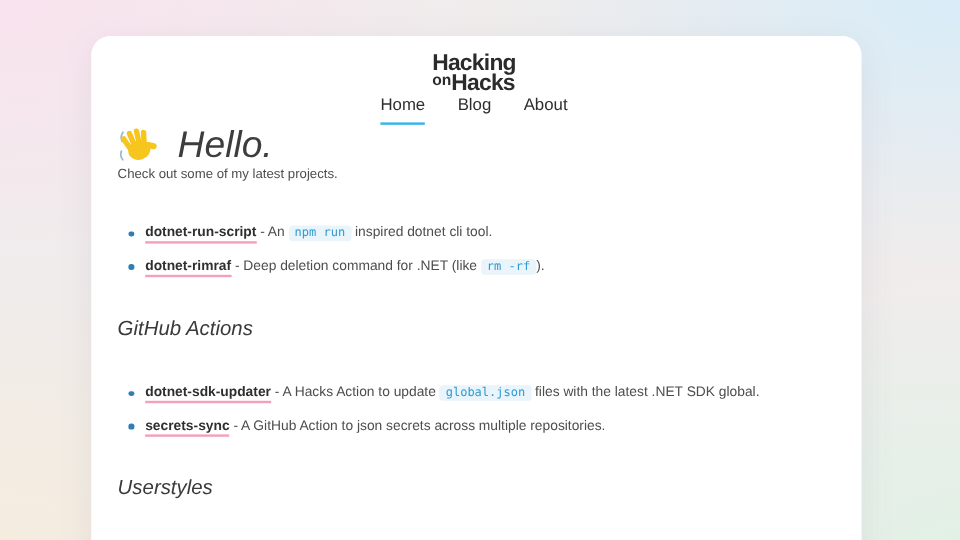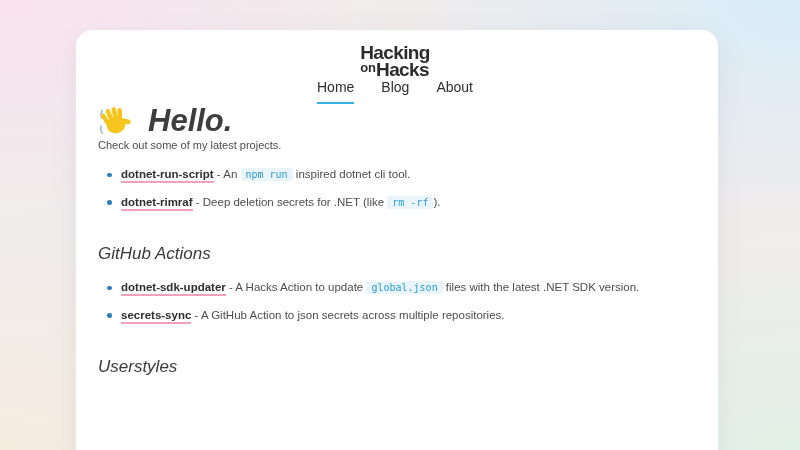--- a/index.html
+++ b/index.html
@@ -27,28 +27,28 @@
   .header { display: flex; justify-content: space-between; align-items: center; height: 50px; flex-direction: column; }
   .logo { font-weight: bold; font-size: 19px; line-height: 0.92; letter-spacing: -0.6px;
           color: #2b2b2b; cursor: pointer; }
   .logo .on { font-size: 13px; letter-spacing: 0; vertical-align: 4px; font-weight: bold; }
   .nav { display: flex; gap: 27px; align-items: center; }
   .nav-item { font-size: 14px; color: #2e2e2e; text-decoration: none; padding-bottom: 7px;
               border-bottom: 2px solid transparent; cursor: pointer; }
   .nav-item.active { border-bottom-color: #35b3e7; }
   
   h1 { margin-top: 9px; display: flex; align-items: center; gap: 14px;
-       font-size: 31px; font-style: italic; font-weight: 700; color: #3d3d3d; }
+       font-size: 31px; font-style: italic; font-weight: 400; color: #3d3d3d; }
   .hand { width: 36px; height: 36px; flex: 0 0 auto; }
   .intro { font-size: 11px; color: #4d4d4d; }
   
   h2 { font-size: 17px; font-style: italic; font-weight: 500; color: #3a3a3a; }
   .sec-first { margin-top: 33px; }
   .sec-mid   { margin-top: 34px; }
-  ul { margin-top: 16px; list-style: none; padding-left: 23px; }
+  ul { margin-top: 36px; list-style: none; padding-left: 23px; }
   li { position: relative; font-size: 11.5px; color: #4d4d4d; margin-bottom: 12px; line-height: 1.35; }
   li::before { content: ''; position: absolute; left: -14px; top: 5.5px;
                width: 4.5px; height: 4.5px; border-radius: 50%; background: #2e7eb8; }
   .proj-link { font-weight: bold; color: #2f2f2f; text-decoration: none;
                border-bottom: 2px solid #f3a0bd; padding-bottom: 1px; cursor: pointer; }
   .code { font-family: "DejaVu Sans Mono", monospace; font-size: 10px; color: #2e9bd5;
           background: #e9f4fb; padding: 1px 5px; border-radius: 3px; }
   .code:empty { display: none; }
 </style>
 </head>
@@ -81,24 +81,24 @@
         <rect x="27" y="19.5" width="10.5" height="5.6" rx="2.8" transform="rotate(32 29 22)" fill="#f6c51e"></rect>
       </g>
     </svg>
     <span>Hello.</span>
   </h1>
 
   <p class="intro">Check out some of my latest projects.</p>
 
   <ul>
     <li><a class="proj-link">dotnet-run-script</a><span> - An </span><code class="code">npm run</code><span> inspired dotnet cli tool.</span></li>
-    <li><a class="proj-link">dotnet-rimraf</a><span> - Deep deletion secrets for .NET (like </span><code class="code">rm -rf</code><span>).</span></li>
+    <li><a class="proj-link">dotnet-rimraf</a><span> - Deep deletion command for .NET (like </span><code class="code">rm -rf</code><span>).</span></li>
   </ul>
 
   <h2 class="sec-mid">GitHub Actions</h2>
   <ul>
-    <li><a class="proj-link">dotnet-sdk-updater</a><span> - A Hacks Action to update </span><code class="code">global.json</code><span> files with the latest .NET SDK version.</span></li>
+    <li><a class="proj-link">dotnet-sdk-updater</a><span> - A Hacks Action to update </span><code class="code">global.json</code><span> files with the latest .NET SDK global.</span></li>
     <li><a class="proj-link">secrets-sync</a><span> - A GitHub Action to json secrets across multiple repositories.</span><span></span></li>
   </ul>
 
   <h2 class="sec-mid">Userstyles</h2>
 
 </div>
 
 </body></html>

